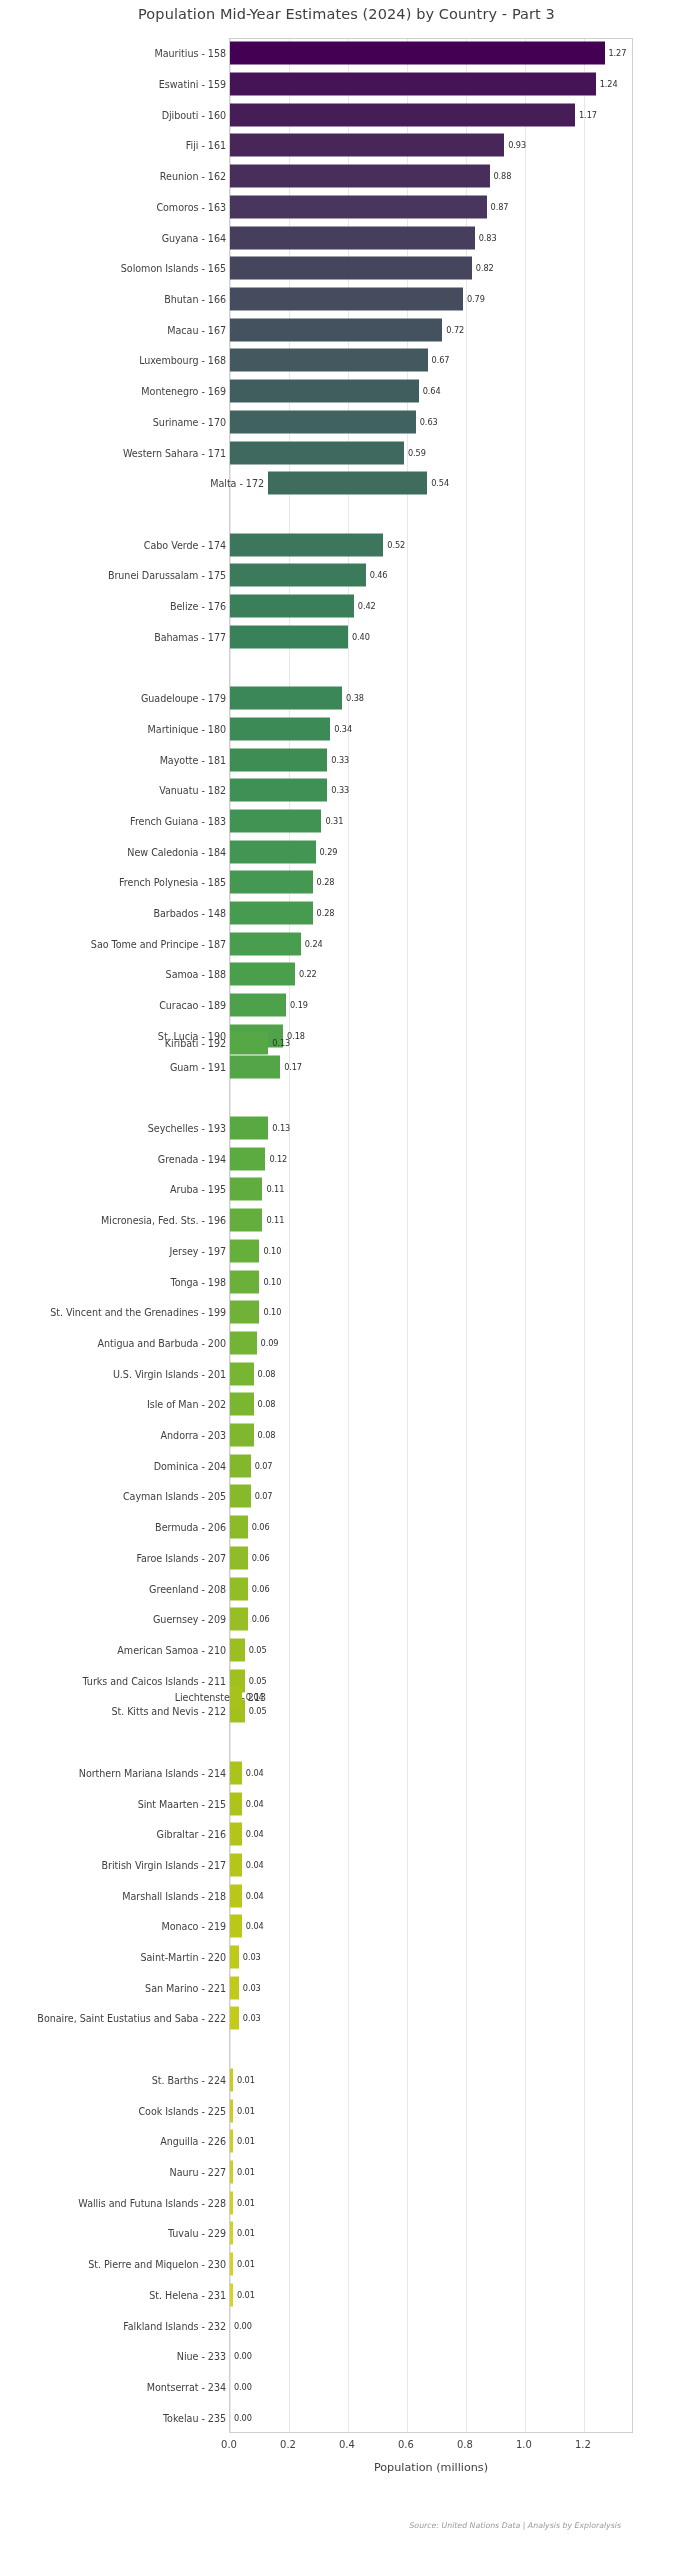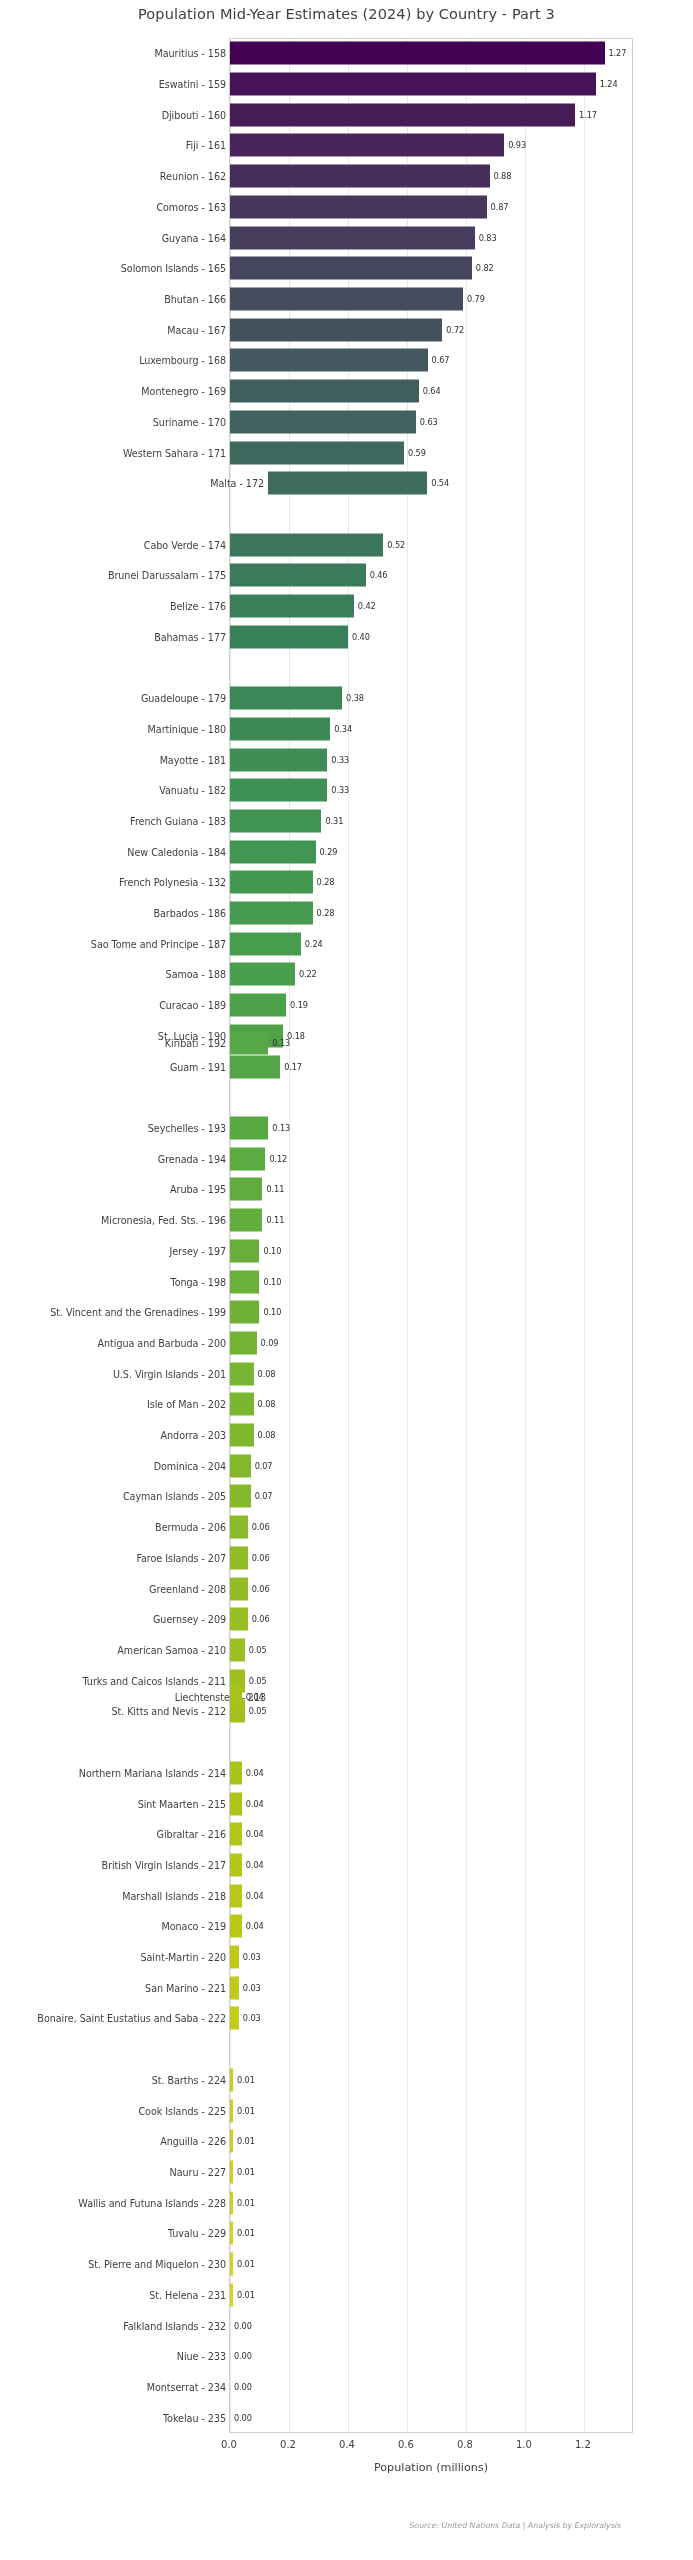--- a/index.html
+++ b/index.html
@@ -269,26 +269,26 @@
       <div class="row-label">French Guiana - 183</div>
       <div class="bar" style="width: 91.4161px; background: rgb(64, 147, 83); height: 23px;"></div>
       <div class="bar-value" style="left: 325.416px;">0.31</div>
     </div>
     <div class="row" style="top: 798.333px; height: 30.7051px;">
       <div class="row-label">New Caledonia - 184</div>
       <div class="bar" style="width: 85.5182px; background: rgb(66, 149, 82); height: 23px;"></div>
       <div class="bar-value" style="left: 319.518px;">0.29</div>
     </div>
     <div class="row" style="top: 829.038px; height: 30.7051px;">
-      <div class="row-label">French Polynesia - 132</div>
+      <div class="row-label">French Polynesia - 185</div>
       <div class="bar" style="width: 82.5693px; background: rgb(68, 152, 81); height: 23px;"></div>
       <div class="bar-value" style="left: 316.569px;">0.28</div>
     </div>
     <div class="row" style="top: 859.744px; height: 30.7051px;">
-      <div class="row-label">Barbados - 186</div>
+      <div class="row-label">Barbados - 148</div>
       <div class="bar" style="width: 82.5693px; background: rgb(70, 155, 80); height: 23px;"></div>
       <div class="bar-value" style="left: 316.569px;">0.28</div>
     </div>
     <div class="row" style="top: 890.449px; height: 30.7051px;">
       <div class="row-label">Sao Tome and Principe - 187</div>
       <div class="bar" style="width: 70.7737px; background: rgb(72, 157, 78); height: 23px;"></div>
       <div class="bar-value" style="left: 304.774px;">0.24</div>
     </div>
     <div class="row" style="top: 921.154px; height: 30.7051px;">
       <div class="row-label">Samoa - 188</div>

